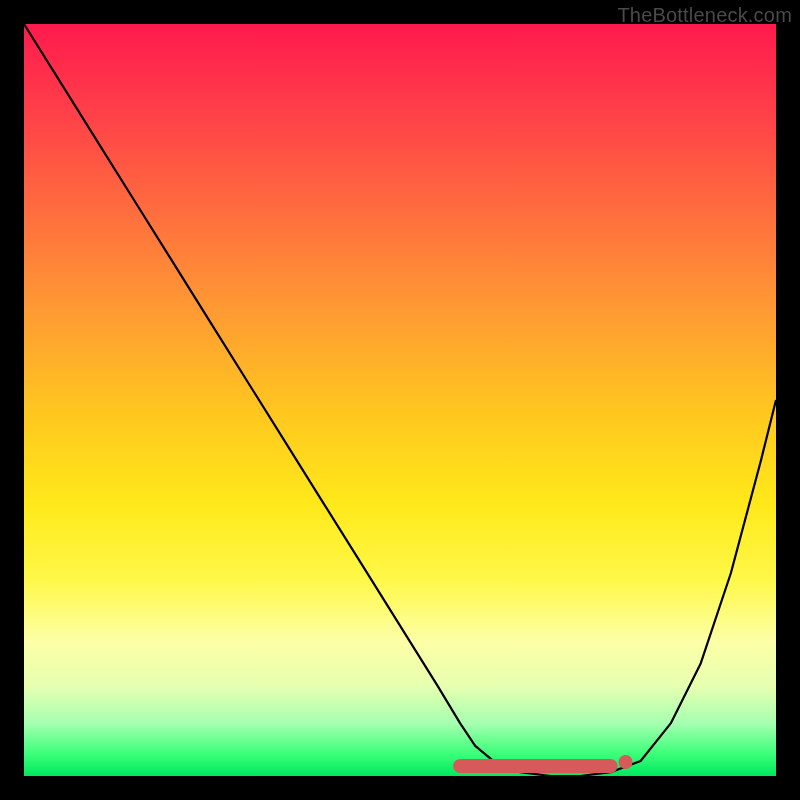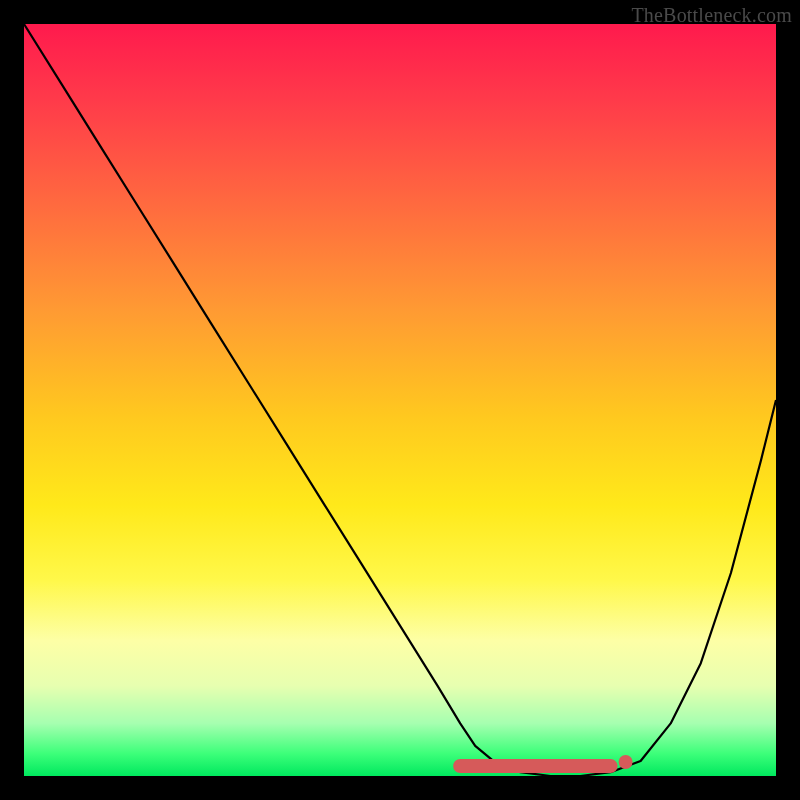--- a/index.html
+++ b/index.html
@@ -36,21 +36,21 @@
       #e7ffb0 88%,
       #a6ffb0 93%,
       #3dff7a 97%,
       #00e85e 100%
     );
   }
   .attribution {
     position: absolute;
     top: 4px;
     right: 8px;
-    font-family: Liberation Serif, serif;
+    font-family: Liberation Sans, sans-serif;
     font-size: 20px;
     letter-spacing: 0.2px;
     color: #4a4a4a;
     user-select: none;
   }
   svg.curve {
     position: absolute;
     left: 0;
     top: 0;
     width: 752px;

